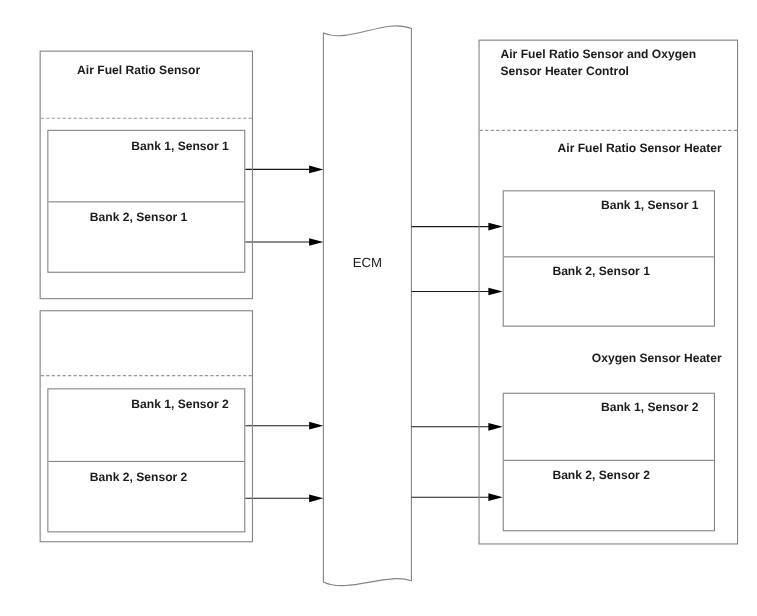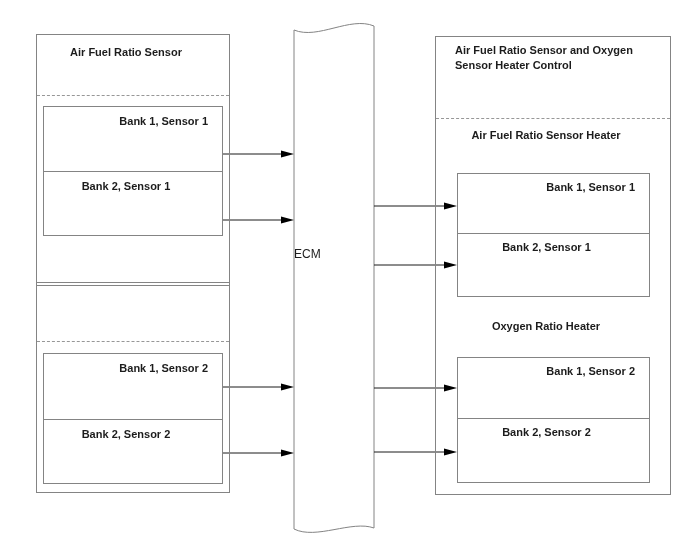--- a/index.html
+++ b/index.html
@@ -47,52 +47,52 @@
   }
   .cell {
     text-align:center;
     padding-top:8px;
     padding-right:14px;
     white-space:nowrap;
   }
   .cell.divided { border-bottom:1px solid var(--box-border);text-align:right; }
 
   
-  .lbox1 { left:36px; top:34px; width:194px; height:252px; }
+  .lbox1 { left:36px; top:46px; width:194px; height:226px; }
   .lbox1 .box-title { top:11px; }
   .lbox1 .dashed-sep { top:60px; }
   .lbox1 .inner-box { left:6px; top:71px; width:180px; height:130px; }
   .lbox1 .cell.divided { height:65px; }
   .lbox1 .cell.plain   { height:63px; }
 
   
   .lbox2 { left:36px; top:282px; width:194px; height:211px; }
   .lbox2 .box-title { top:13px; }
   .lbox2 .dashed-sep { top:58px; }
   .lbox2 .inner-box { left:6px; top:70px; width:180px; height:131px; }
   .lbox2 .cell.divided { height:66px; }
   .lbox2 .cell.plain   { height:63px; }
 
   
   .ecm-label {
-    position:absolute; left:294px; top:247px; width:80px;
-    text-align:left; font-size:12px;
+    position:absolute; left:294px; top:232px; width:80px;
+    text-align:center; font-size:12px;
   }
 
   
   .rbox { left:435px; top:36px; width:236px; height:459px; }
   .rbox .box-title {
     left:19px; top:6px; right:auto; width:198px;
     text-align:left; padding-right:0;
     white-space:normal; line-height:15px;
   }
   .rbox .dashed-sep { top:81px; }
   .section-label {
     position:absolute; left:0; right:0;
-    text-align:center; padding-right:14px; white-space:nowrap;
+    text-align:right; padding-right:14px; white-space:nowrap;
   }
   .rbox .sec1 { top:92px; }
   .rbox .sec2 { top:283px; }
   .rbox .inner-a { left:21px; top:136px; width:193px; height:124px; }
   .rbox .inner-a .cell.divided { height:60px; }
   .rbox .inner-a .cell.plain   { height:62px; }
   .rbox .inner-b { left:21px; top:320px; width:193px; height:126px; }
   .rbox .inner-b .cell.divided { height:61px; }
   .rbox .inner-b .cell.plain   { height:63px; }
   .rbox .cell { padding-top:7px; }
@@ -162,20 +162,20 @@
   <div class="outer-box rbox">
     <div class="box-title">Air Fuel Ratio Sensor and Oxygen Sensor Heater Control</div>
     <div class="dashed-sep"></div>
 
     <div class="section-label sec1">Air Fuel Ratio Sensor Heater</div>
     <div class="inner-box inner-a">
       <div class="cell divided">Bank 1, Sensor 1</div>
       <div class="cell plain">Bank 2, Sensor 1</div>
     </div>
 
-    <div class="section-label sec2">Oxygen Ratio Heater</div>
+    <div class="section-label sec2">Oxygen Sensor Heater</div>
     <div class="inner-box inner-b">
       <div class="cell divided">Bank 1, Sensor 2</div>
       <div class="cell plain">Bank 2, Sensor 2</div>
     </div>
   </div>
 
 </div>
 
 </body></html>

